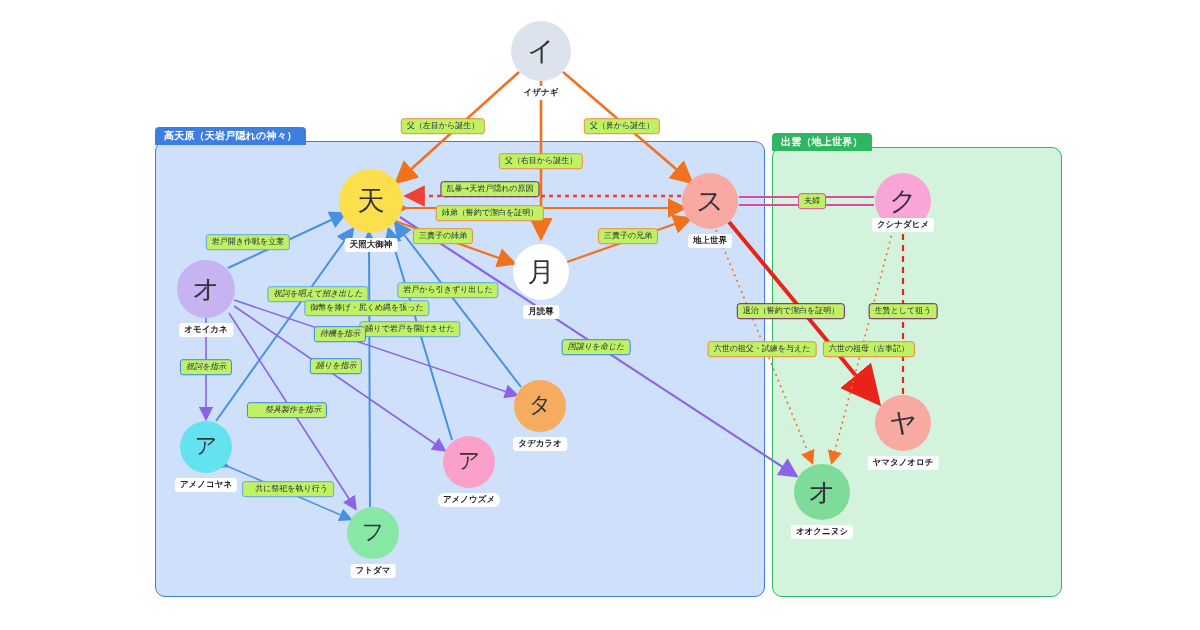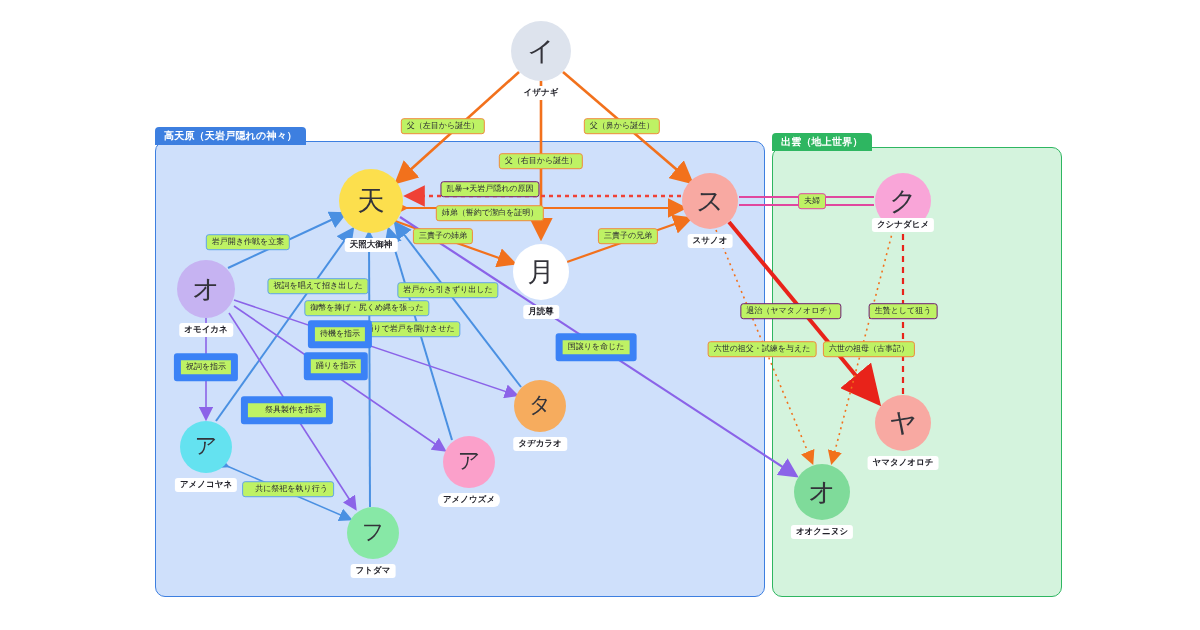--- a/index.html
+++ b/index.html
@@ -46,21 +46,21 @@
 
   
   .elabel{
     position:absolute;transform:translate(-50%,-50%);
     background:#bef264;font-size:8px;color:#2a2a33;
     padding:2px 5px;border-radius:3px;white-space:nowrap;
     line-height:1.2;box-sizing:border-box;
   }
   .elabel.orange{border:1px solid #f08a3c;}
   .elabel.blue{border:1px solid #5fa3ea;}
-  .elabel.purple{border:7px solid #3b82f6;}
+  .elabel.purple{border:1px solid #3b82f6;font-style:italic;}
   .elabel.red{border:1px solid #701a75;}
   .elabel.magenta{border:1px solid #e0479e;}
 </style>
 </head>
 <body>
 
 <div id="stage">
 
   <div class="cluster takama"></div>
   <div class="cluster-tag takama">高天原（天岩戸隠れの神々）</div>
@@ -138,21 +138,21 @@
         <span class="glyph">天</span>
       </div>
       <div class="node-label" style="left: 371px; top: 238px;">天照大御神</div>
       <div class="node" style="left: 513px; top: 244px; height: 56px; width: 56px; background: rgb(255, 255, 255);">
         <span class="glyph">月</span>
       </div>
       <div class="node-label" style="left: 541px; top: 305px;">月読尊</div>
       <div class="node" style="left: 682px; top: 173px; height: 56px; width: 56px; background: rgb(248, 169, 162);">
         <span class="glyph">ス</span>
       </div>
-      <div class="node-label" style="left: 710px; top: 234px;">スサノオ</div>
+      <div class="node-label" style="left: 710px; top: 234px;">地上世界</div>
       <div class="node" style="left: 177px; top: 260px; height: 58px; width: 58px; background: rgb(198, 179, 242);">
         <span class="glyph">オ</span>
       </div>
       <div class="node-label" style="left: 206px; top: 323px;">オモイカネ</div>
       <div class="node sm" style="left: 180px; top: 421px; height: 52px; width: 52px; background: rgb(100, 226, 240);">
         <span class="glyph">ア</span>
       </div>
       <div class="node-label" style="left: 206px; top: 478px;">アメノコヤネ</div>
       <div class="node sm" style="left: 347px; top: 507px; height: 52px; width: 52px; background: rgb(135, 232, 166);">
         <span class="glyph">フ</span>
@@ -182,29 +182,29 @@
 
   <div id="elabels">
       <div class="elabel orange" style="left: 443px; top: 126px;">父（左目から誕生）</div>
       <div class="elabel orange" style="left: 541px; top: 161px;">父（右目から誕生）</div>
       <div class="elabel orange" style="left: 622px; top: 126px;">父（鼻から誕生）</div>
       <div class="elabel red" style="left: 490px; top: 189px;">乱暴→天岩戸隠れの原因</div>
       <div class="elabel orange" style="left: 490px; top: 213px;">姉弟（誓約で潔白を証明）</div>
       <div class="elabel orange" style="left: 443px; top: 236px;">三貴子の姉弟</div>
       <div class="elabel orange" style="left: 628px; top: 236px;">三貴子の兄弟</div>
       <div class="elabel blue" style="left: 248px; top: 242px;">岩戸開き作戦を立案</div>
-      <div class="elabel blue" style="left: 318px; top: 286px;">祝詞を唱えて招き出した</div>
+      <div class="elabel blue" style="left: 318px; top: 294px; font-style: italic;">祝詞を唱えて招き出した</div>
       <div class="elabel blue" style="left: 367px; top: 308px;">御幣を捧げ・尻くめ縄を張った</div>
       <div class="elabel blue" style="left: 448px; top: 290px;">岩戸から引きずり出した</div>
       <div class="elabel blue" style="left: 410px; top: 329px;">踊りで岩戸を開けさせた</div>
       <div class="elabel purple" style="left: 340px; top: 334px;">待機を指示</div>
       <div class="elabel purple" style="left: 206px; top: 367px;">祝詞を指示</div>
       <div class="elabel purple" style="left: 336px; top: 366px;">踊りを指示</div>
       <div class="elabel purple" style="left: 287px; top: 410px; padding-left: 17px;">祭具製作を指示</div>
       <div class="elabel blue" style="left: 288px; top: 489px; padding-left: 12px;">共に祭祀を執り行う</div>
       <div class="elabel purple" style="left: 596px; top: 347px;">国譲りを命じた</div>
       <div class="elabel magenta" style="left: 812px; top: 201px;">夫婦</div>
-      <div class="elabel red" style="left: 791px; top: 311px;">退治（ヤマタノオロチ）</div>
+      <div class="elabel red" style="left: 791px; top: 311px;">退治（誓約で潔白を証明）</div>
       <div class="elabel red" style="left: 903px; top: 311px;">生贄として狙う</div>
       <div class="elabel orange" style="left: 762px; top: 349px;">六世の祖父・試練を与えた</div>
       <div class="elabel orange" style="left: 869px; top: 349px;">六世の祖母（古事記）</div>
     </div>
 </div>
 
 </body></html>

